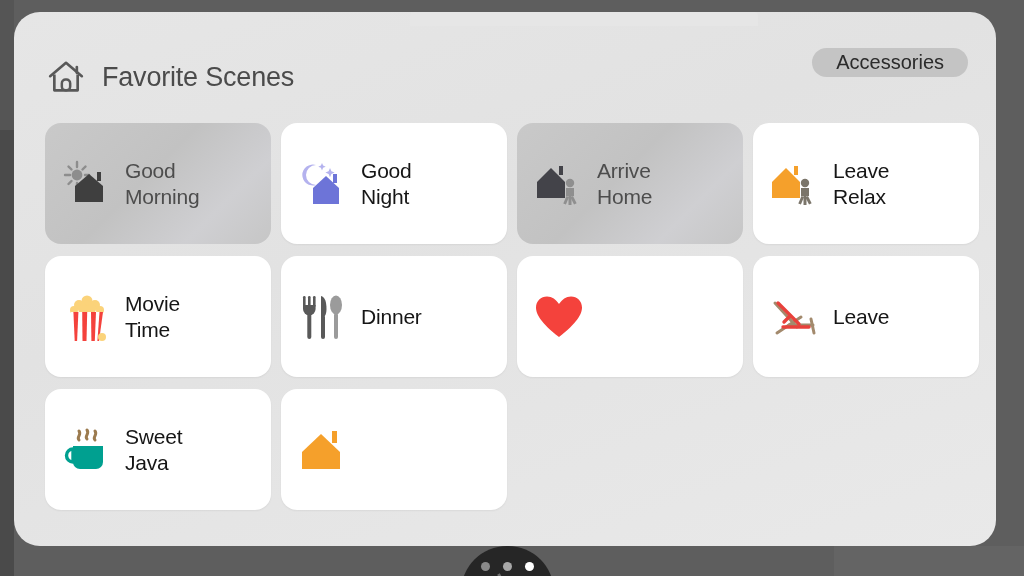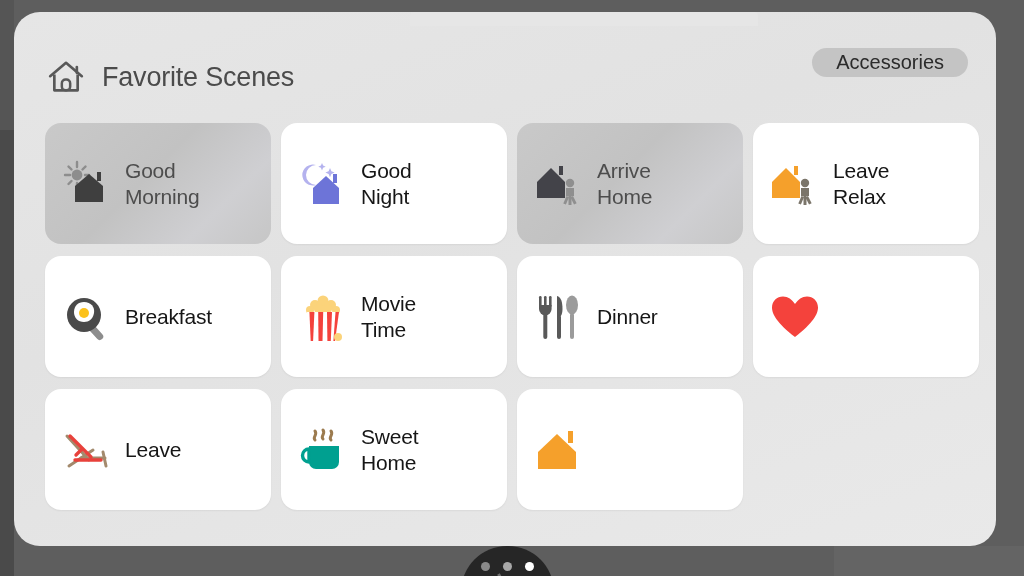--- a/index.html
+++ b/index.html
@@ -255,29 +255,20 @@
           <rect x="27" y="10" width="4" height="9" fill="#F5A02B"></rect>
           <circle cx="38" cy="27" r="4.2" fill="#7b756a"></circle>
           <path d="M34 32 h8 v8 h-2.5 v9 h-3 v-9 h-2.5 Z" fill="#7b756a"></path>
           <path d="M34.5 40 l-3.2 7.5 2.6 1.1 3.2 -7.5 Z" fill="#7b756a"></path>
           <path d="M41 40 l3.6 7.2 -2.6 1.3 -3.6 -7.2 Z" fill="#7b756a"></path>
         </svg>
         <div class="scene-label">Leave
 Relax</div>
       </div>
 
-      <div class="scene-card">
-        <svg class="scene-icon" viewBox="0 0 56 56">
-          <rect x="33" y="33" width="7" height="20" rx="3.5" fill="#8d8d8d" transform="rotate(-42 36 43)"></rect>
-          <circle cx="25" cy="26" r="17" fill="#4a4a4a"></circle>
-          <path d="M25 13 c7 0 11 5 10 11 c-1 6 -5 9 -10 9 c-6 0 -10 -4 -10 -10 c0 -6 4 -10 10 -10 Z" fill="#ffffff"></path>
-          <circle cx="25" cy="24" r="5" fill="#FCC21B"></circle>
-        </svg>
-        <div class="scene-label">Breakfast</div>
-      </div>
 
       <div class="scene-card">
         <svg class="scene-icon" viewBox="0 0 56 56">
           <g fill="#FBD37A">
             <circle cx="20" cy="16" r="5"></circle>
             <circle cx="28" cy="12" r="5.5"></circle>
             <circle cx="36" cy="16" r="5"></circle>
             <circle cx="24" cy="20" r="5"></circle>
             <circle cx="32" cy="20" r="5"></circle>
             <circle cx="15" cy="21" r="4"></circle>
@@ -348,21 +339,21 @@
         <svg class="scene-icon" viewBox="0 0 56 56">
           <g fill="none" stroke="#9C7B4F" stroke-width="3" stroke-linecap="round">
             <path d="M20 18 c-3 -3 3 -5 0 -9"></path>
             <path d="M28 17 c-3 -3 3 -5 0 -9"></path>
             <path d="M36 18 c-3 -3 3 -5 0 -9"></path>
           </g>
           <path d="M14 24 h30 v16 a7 7 0 0 1 -7 7 h-16 a7 7 0 0 1 -7 -7 Z" fill="#00A090"></path>
           <path d="M14 27 a6.5 6.5 0 1 0 0 13 z" fill="none" stroke="#00A090" stroke-width="3.4"></path>
         </svg>
         <div class="scene-label">Sweet
-Home</div>
+Java</div>
       </div>
 
       <div class="scene-card">
         <svg class="scene-icon" viewBox="0 0 56 56">
           <path d="M7 30 L26 12 L45 30 L45 47 L7 47 Z" fill="#F5A02B"></path>
           <rect x="37" y="9" width="5" height="12" fill="#F5A02B"></rect>
         </svg>
       </div>
 
     </div>

